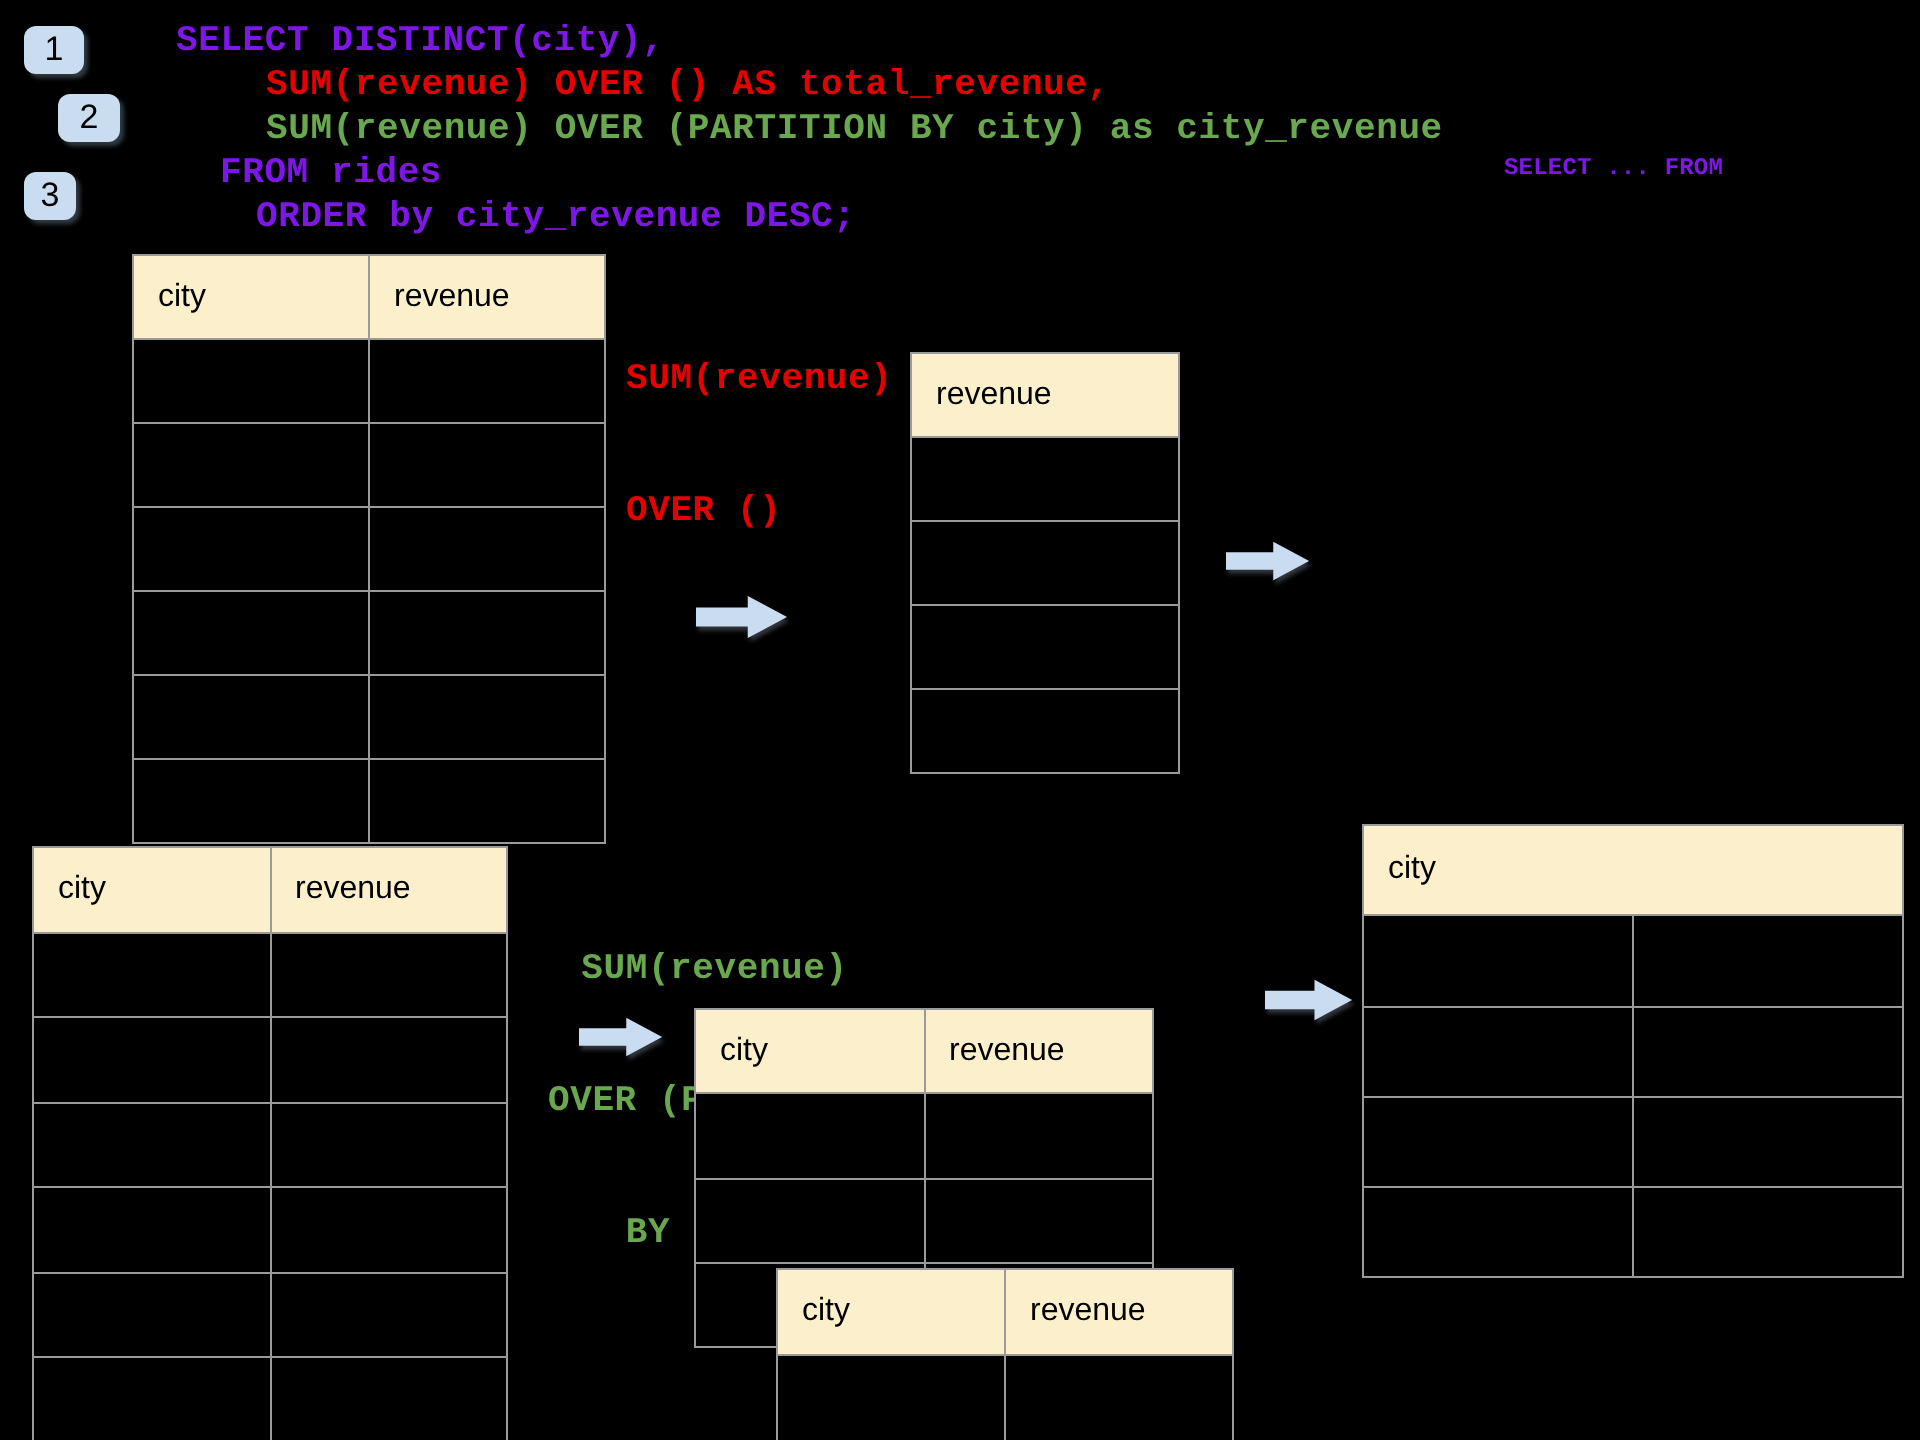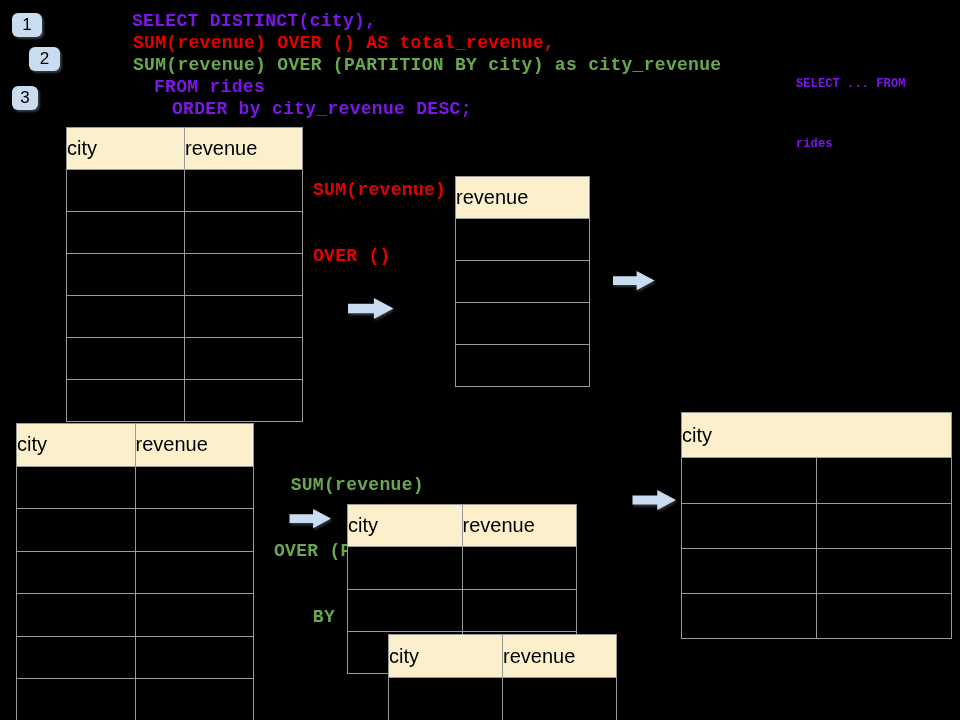--- a/index.html
+++ b/index.html
@@ -19,43 +19,43 @@
     background:var(--background);
     font-family:"Liberation Sans",sans-serif;
   }
   
   .code{
     position:absolute;white-space:pre;
     font-family:"Liberation Mono","DejaVu Sans Mono",monospace;
     font-weight:bold;font-size:18px;line-height:22px;letter-spacing:.3px;
   }
   .code.small{font-size:12px;line-height:20px;letter-spacing:.1px;}
-  .purple{color:var(--code-purple);margin-left:44px;}
+  .purple{color:var(--code-purple);}
   .red{color:var(--code-red);}
   .green{color:var(--code-green);text-align:center;}
   
   .badge{
     position:absolute;background:var(--badge-fill);border-radius:6px;
     display:flex;align-items:center;justify-content:center;
     font-size:17px;color:var(--text-black);
     box-shadow:2px 2px 2px rgba(90,105,120,.55);
   }
   #badge-1{left:12px;top:13px;width:30px;height:24px;}
   #badge-2{left:29px;top:47px;width:31px;height:24px;}
   #badge-3{left:12px;top:86px;width:26px;height:24px;}
   
   .dtable{position:absolute;border:1px solid var(--table-border);box-sizing:border-box;}
   .trow{display:flex;background:#000;}
   .trow + .trow{border-top:1px solid var(--table-border);}
   .tcell{flex:1;box-sizing:border-box;}
   .tcell + .tcell{border-left:1px solid var(--table-border);}
   .thead{background:var(--table-header-bg);}
   .thead .tcell{
-    display:flex;align-items:center;padding-left:0;
-    font-size:20px;color:var(--text-black);background:var(--table-header-bg);
+    display:flex;align-items:center;padding-left:12px;
+    font-size:16px;color:var(--text-black);background:var(--table-header-bg);
   }
   #table-source-top{left:66px;top:127px;width:237px;}
   #table-source-top .trow{height:41px;}
   #table-total-revenue{left:455px;top:176px;width:135px;}
   #table-total-revenue .thead{height:42px;}
   #table-total-revenue .trow{height:41px;}
   #table-source-bottom{left:16px;top:423px;width:238px;}
   #table-source-bottom .thead{height:40px;}
   #table-source-bottom .trow{height:41.5px;}
   #table-partitioned{left:347px;top:504px;width:230px;}
@@ -94,21 +94,20 @@
   <div class="badge" id="badge-3">3</div>
 
   <div class="code purple" id="sql-line-1">SELECT DISTINCT(city),</div>
   <div class="code red" id="sql-line-2">SUM(revenue) OVER () AS total_revenue,</div>
   <div class="code green" id="sql-line-3">SUM(revenue) OVER (PARTITION BY city) as city_revenue</div>
   <div class="code purple" id="sql-line-4">FROM rides</div>
   <div class="code purple" id="sql-line-5">ORDER by city_revenue DESC;</div>
 
   <div class="code small purple" id="side-note">
     <div>SELECT ... FROM</div>
-    <div>rides</div>
   </div>
 
   <div class="code red" id="annotation-total">
     <div>SUM(revenue)</div>
     <div>OVER ()</div>
   </div>
 
   <div class="code green" id="annotation-partition">
     <div>SUM(revenue)</div>
     <div>OVER (PARTITION</div>

